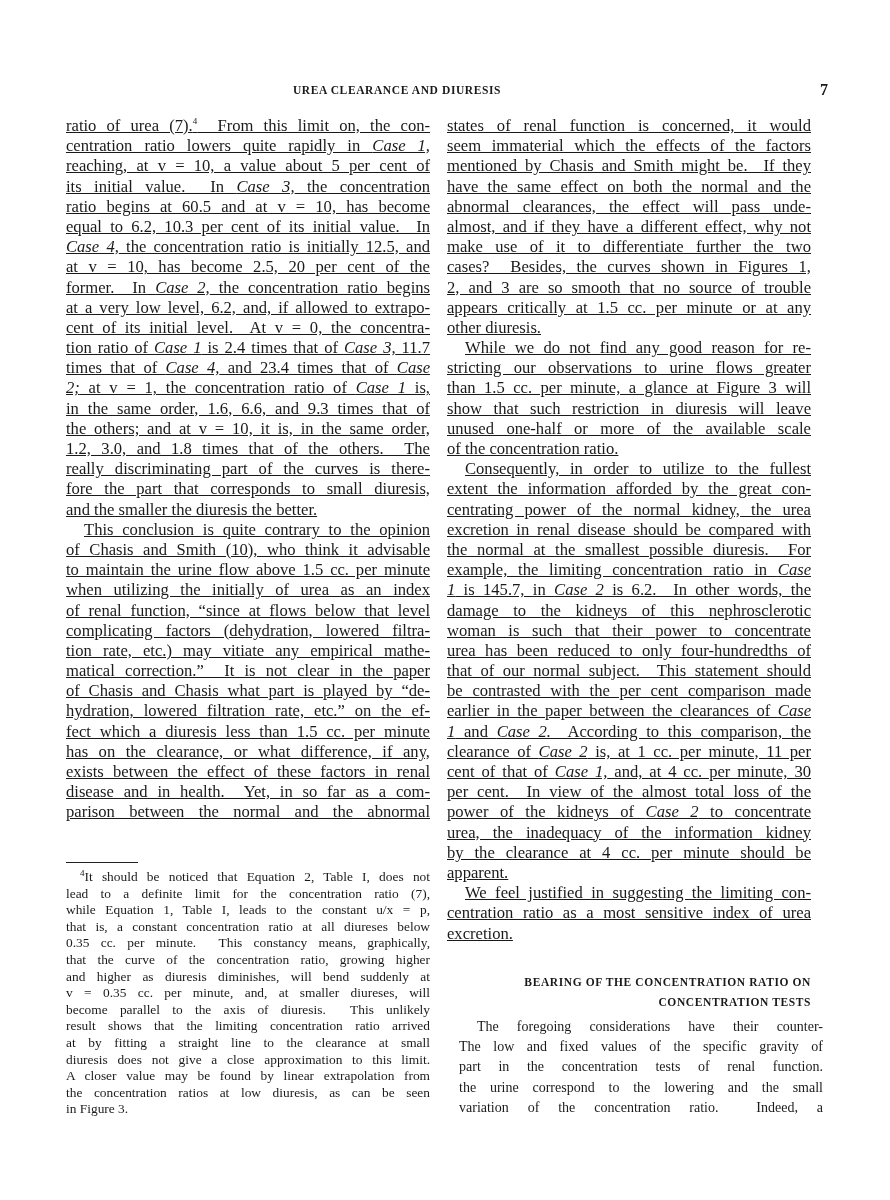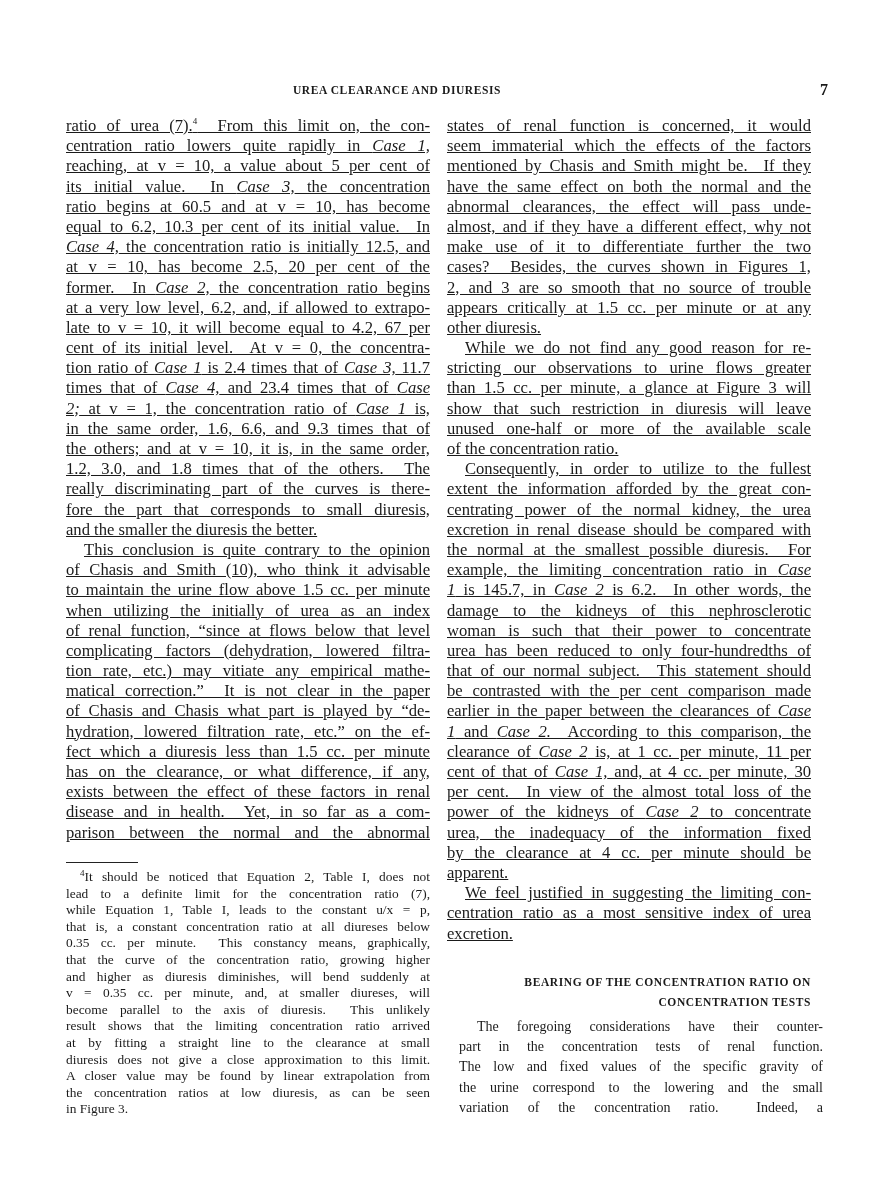--- a/index.html
+++ b/index.html
@@ -33,21 +33,20 @@
     <span class="line">ratio of urea (7).<span class="sup">4</span>&nbsp; From this limit on, the con-</span>
     <span class="line">centration ratio lowers quite rapidly in <em>Case 1,</em></span>
     <span class="line">reaching, at v = 10, a value about 5 per cent of</span>
     <span class="line">its initial value.&nbsp; In <em>Case 3,</em> the concentration</span>
     <span class="line">ratio begins at 60.5 and at v = 10, has become</span>
     <span class="line">equal to 6.2, 10.3 per cent of its initial value.&nbsp; In</span>
     <span class="line"><em>Case 4,</em> the concentration ratio is initially 12.5, and</span>
     <span class="line">at v = 10, has become 2.5, 20 per cent of the</span>
     <span class="line">former.&nbsp; In <em>Case 2,</em> the concentration ratio begins</span>
     <span class="line">at a very low level, 6.2, and, if allowed to extrapo-</span>
-    <span class="line">late to v = 10, it will become equal to 4.2, 67 per</span>
     <span class="line">cent of its initial level.&nbsp; At v = 0, the concentra-</span>
     <span class="line">tion ratio of <em>Case 1</em> is 2.4 times that of <em>Case 3,</em> 11.7</span>
     <span class="line">times that of <em>Case 4,</em> and 23.4 times that of <em>Case</em></span>
     <span class="line"><em>2;</em> at v = 1, the concentration ratio of <em>Case 1</em> is,</span>
     <span class="line">in the same order, 1.6, 6.6, and 9.3 times that of</span>
     <span class="line">the others; and at v = 10, it is, in the same order,</span>
     <span class="line">1.2, 3.0, and 1.8 times that of the others.&nbsp; The</span>
     <span class="line">really discriminating part of the curves is there-</span>
     <span class="line">fore the part that corresponds to small diuresis,</span>
     <span class="line last">and the smaller the diuresis the better.</span>
@@ -116,32 +115,32 @@
     <span class="line">woman is such that their power to concentrate</span>
     <span class="line">urea has been reduced to only four-hundredths of</span>
     <span class="line">that of our normal subject.&nbsp; This statement should</span>
     <span class="line">be contrasted with the per cent comparison made</span>
     <span class="line">earlier in the paper between the clearances of <em>Case</em></span>
     <span class="line"><em>1</em> and <em>Case 2.</em>&nbsp; According to this comparison, the</span>
     <span class="line">clearance of <em>Case 2</em> is, at 1 cc. per minute, 11 per</span>
     <span class="line">cent of that of <em>Case 1,</em> and, at 4 cc. per minute, 30</span>
     <span class="line">per cent.&nbsp; In view of the almost total loss of the</span>
     <span class="line">power of the kidneys of <em>Case 2</em> to concentrate</span>
-    <span class="line">urea, the inadequacy of the information fixed</span>
+    <span class="line">urea, the inadequacy of the information kidney</span>
     <span class="line">by the clearance at 4 cc. per minute should be</span>
     <span class="line last">apparent.</span>
     <span class="line indent">We feel justified in suggesting the limiting con-</span>
     <span class="line">centration ratio as a most sensitive index of urea</span>
     <span class="line last">excretion.</span>
   </div>
 
 <div class="section-heading">
   <div>BEARING OF THE CONCENTRATION RATIO ON</div>
   <div>CONCENTRATION TESTS</div>
 </div>
 
 <div class="col-right2" id="section-body">
     <span class="line indent">The foregoing considerations have their counter-</span>
+    <span class="line">The low and fixed values of the specific gravity of</span>
     <span class="line">part in the concentration tests of renal function.</span>
-    <span class="line">The low and fixed values of the specific gravity of</span>
     <span class="line">the urine correspond to the lowering and the small</span>
     <span class="line">variation of the concentration ratio.&nbsp; Indeed, a</span>
   </div>
 
 </body></html>

